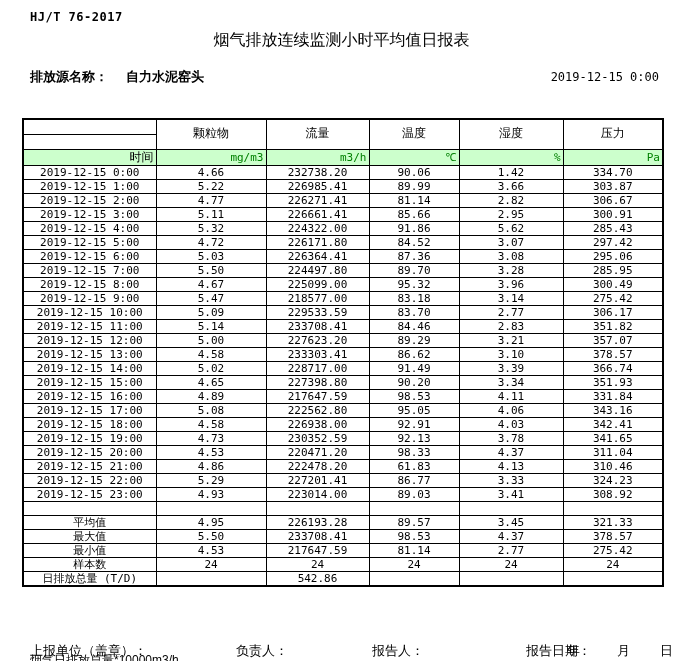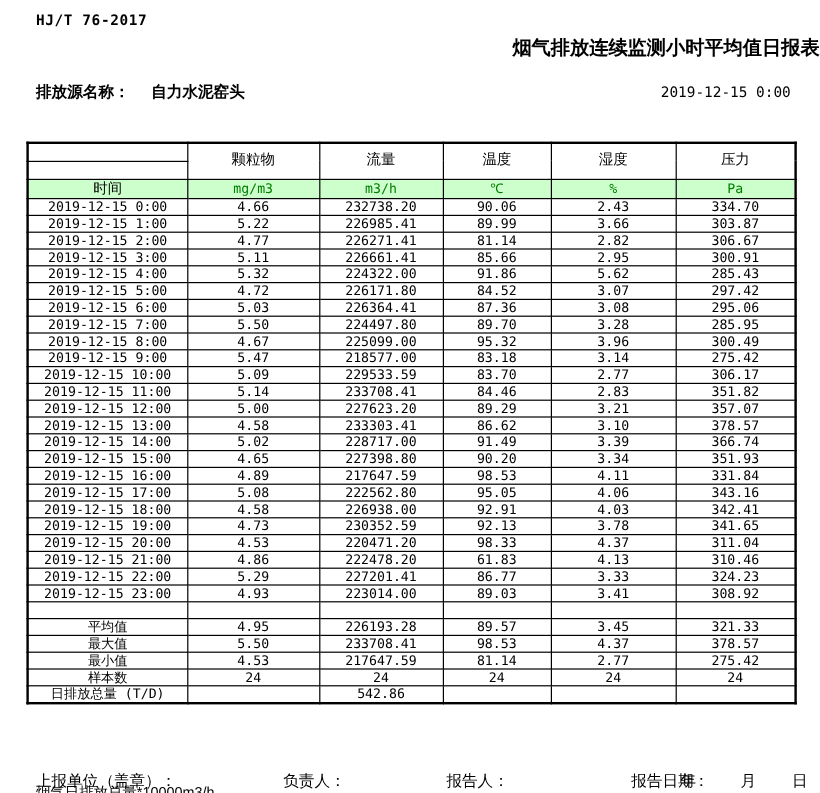--- a/index.html
+++ b/index.html
@@ -18,22 +18,22 @@
     overflow: hidden;
   }
   .standard {
     position: absolute; top: 10px; left: 30px;
     font-family: "DejaVu Sans Mono", monospace;
     font-weight: bold; font-size: 12px;
     letter-spacing: 0.5px;
   }
   .title {
     position: absolute; top: 30px; left: 0; width: 100%;
-    text-align: right;
-    font-size: 16px; font-weight: bold;
+    text-align: center;
+    font-size: 16px; font-weight: normal;
   }
   .source-row {
     position: absolute; top: 68px; left: 30px;
     font-size: 13px; font-weight: bold;
   }
   .source-row .source-name { margin-left: 18px; }
   .datetime {
     position: absolute; top: 70px; right: 24px;
     font-family: "DejaVu Sans Mono", monospace;
     font-size: 12px;
@@ -59,20 +59,21 @@
   }
   thead td.param-head {
     font-family: Liberation Mono, monospace;
     font-size: 12px;
     height: 30px;
   }
   thead tr.blank-head td { height: 15px; }
   tr.unit-row td {
     background: var(--header-green);
     height: 16px;
+    text-align: right;
   }
   tr.unit-row td.unit { color: var(--unit-text); }
   tr.unit-row td.time-head {
     font-family: "Liberation Sans", sans-serif;
     font-size: 12px;
     color: #000;
   }
   tr.separator td { height: 14px; }
   td.summary-label { font-family: "Liberation Sans", sans-serif; font-size: 11px; }
   .note {
@@ -134,21 +135,21 @@
         <td class="unit">%</td>
         <td class="unit">Pa</td>
       </tr>
     </thead>
     <tbody>
         <tr>
           <td class="time-cell">2019-12-15 0:00</td>
           <td>4.66</td>
           <td>232738.20</td>
           <td>90.06</td>
-          <td>2.43</td>
+          <td>1.42</td>
           <td>334.70</td>
         </tr>
         <tr>
           <td class="time-cell">2019-12-15 1:00</td>
           <td>5.22</td>
           <td>226985.41</td>
           <td>89.99</td>
           <td>3.66</td>
           <td>303.87</td>
         </tr>

